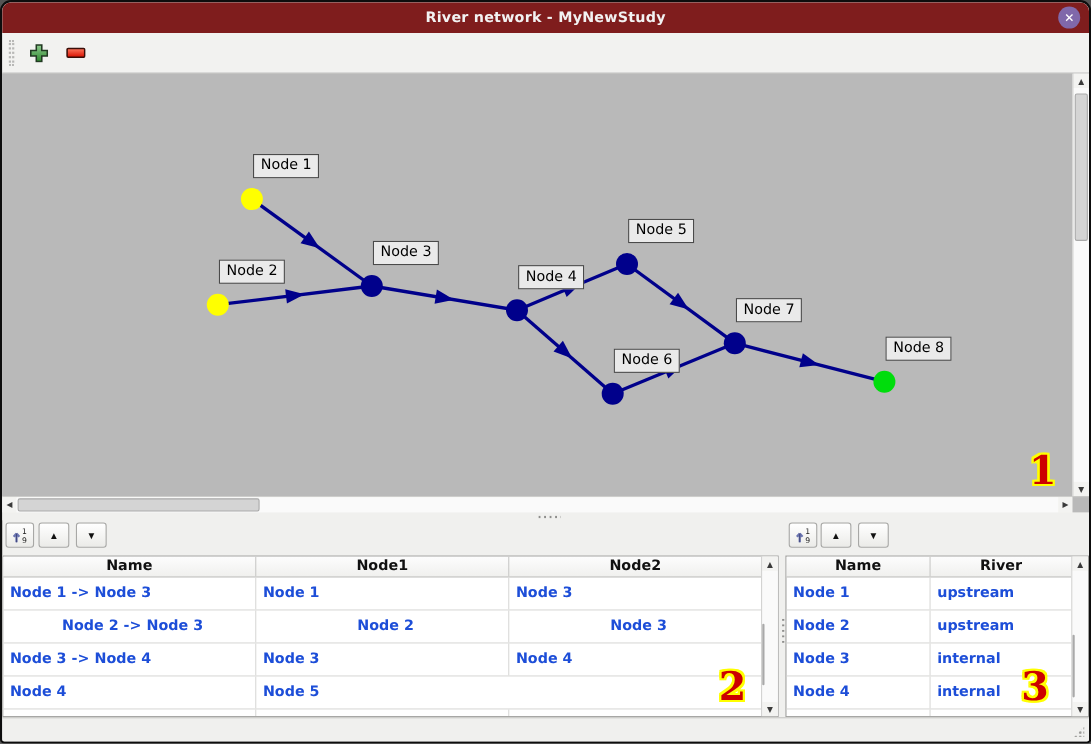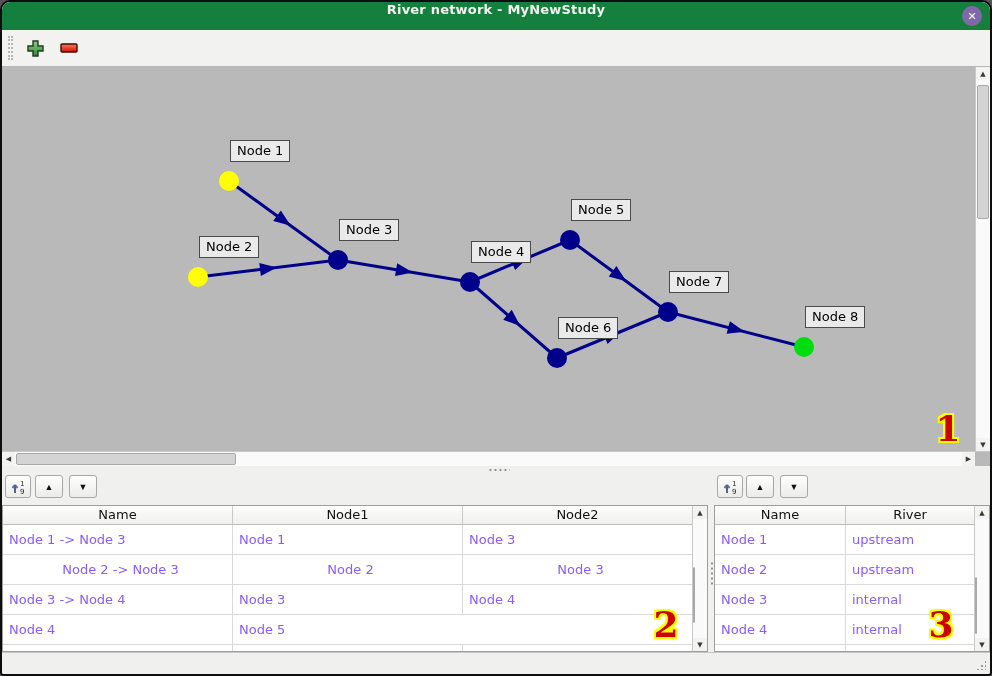--- a/index.html
+++ b/index.html
@@ -5,22 +5,22 @@
   * { margin:0; padding:0; box-sizing:border-box; }
   html,body { background:#555; font-family:"DejaVu Sans","Liberation Sans",sans-serif; }
   .window {
     position:relative; width:992px; height:676px;
     border:2px solid #0d0d0d; border-radius:10px 10px 4px 4px;
     background:#f0f0ee; overflow:hidden;
   }
   
   .titlebar {
     position:absolute; left:0; top:0; width:988px; height:28px;
-    background:#15803d; border-radius:8px 8px 0 0;
-    display:flex; justify-content:center;
+    background:#7f1d1d; border-radius:8px 8px 0 0;
+    display:flex; align-items:center; justify-content:center;
   }
   .titlebar .title { color:#f2f2f2; font-size:13px; font-weight:bold; letter-spacing:.2px; }
   .close-btn {
     position:absolute; right:8px; top:4px; width:20px; height:20px; border-radius:50%;
     background:#8068aa; color:#fff; display:flex; align-items:center; justify-content:center;
     font-size:11px; font-weight:bold; cursor:pointer;
   }
   
   .toolbar {
     position:absolute; left:0; top:28px; width:988px; height:37px;
@@ -59,26 +59,26 @@
   .splitter-v { position:absolute; left:706px; top:471px; width:8px; height:179px; background:#f0f0ee; }
   .dots-v { position:absolute; left:3px; top:88px; width:2px; height:26px;
     background-image:radial-gradient(circle,#8e8e8c 1px,transparent 1.2px); background-size:2px 5px; }
   
   .mini-btn {
     position:absolute; height:23px; background:linear-gradient(#ffffff,#ebebe8);
     border:1px solid #a8a8a6; border-radius:3px; cursor:pointer;
     display:flex; align-items:center; justify-content:center; font-size:9px; color:#111;
   }
   .table-wrap { position:absolute; display:flex; background:#fff; border:1px solid #9e9e9c; }
-  .table-main { flex:1; overflow:hidden; }
+  .table-main { flex:1; overflow:hidden;font-weight:bold; }
   .thead { display:grid; height:19px; background:linear-gradient(#fdfdfd,#f0f0ee); border-bottom:1px solid #bcbcba; }
   .th { font-size:13px; color:#111; text-align:center; line-height:18px; border-right:1px solid #c9c9c7; overflow:hidden; }
   .th:last-child { border-right:none; }
   .tr { display:grid; height:30px; border-bottom:1px solid #d9d9d7; }
-  .td { font-size:13px; color:#8b5cf6; line-height:29px; padding-left:6px; border-right:1px solid #d9d9d7; overflow:hidden; white-space:nowrap; cursor:default; }
+  .td { font-size:13px; color:#1d4ed8; line-height:29px; padding-left:6px; border-right:1px solid #d9d9d7; overflow:hidden; white-space:nowrap; cursor:default; }
   .td:last-child { border-right:none; }
   .table-scroll { flex:0 0 15px; display:flex; flex-direction:column; border-left:1px solid #c9c9c7; background:#fafafa; }
   
   .statusbar { position:absolute; left:0; top:650px; width:988px; height:22px;
     background:#f0f0ee; border-top:1px solid #c6c6c4; }
   .grip { position:absolute; right:4px; bottom:4px; width:10px; height:10px;
     background-image:radial-gradient(circle,#9a9a98 1px,transparent 1.3px); background-size:4px 4px;
     clip-path:polygon(100% 0,100% 100%,0 100%); cursor:nwse-resize; }
   
   .annot {

